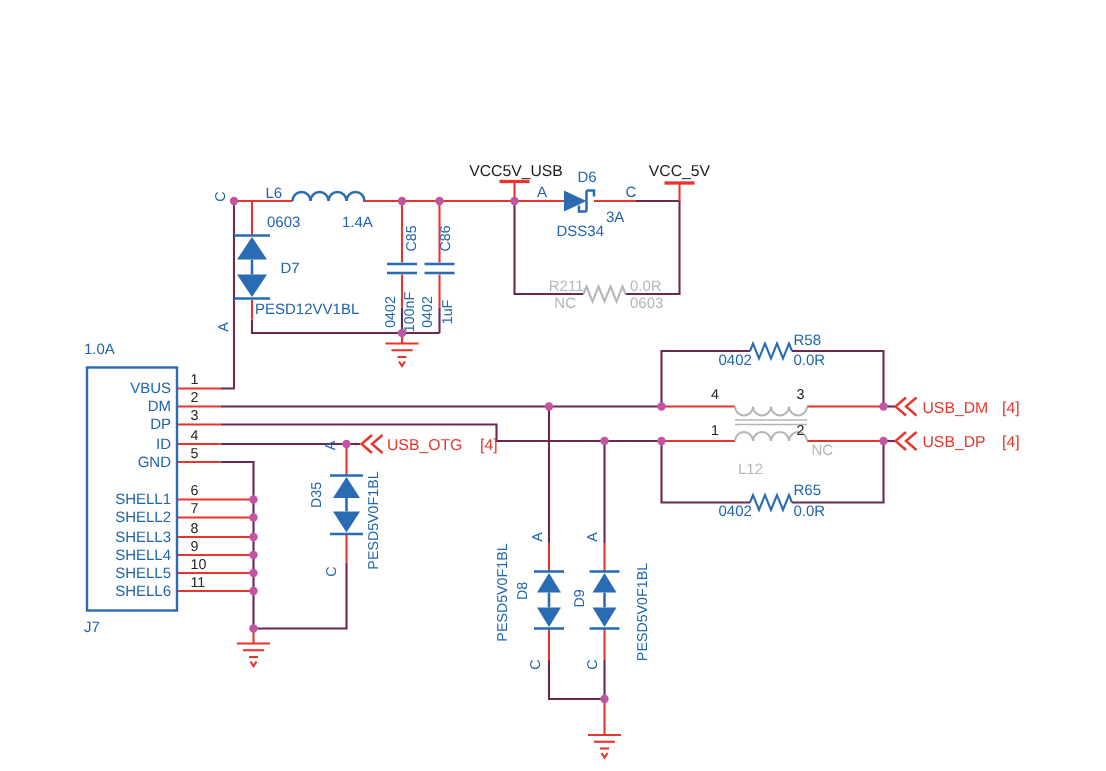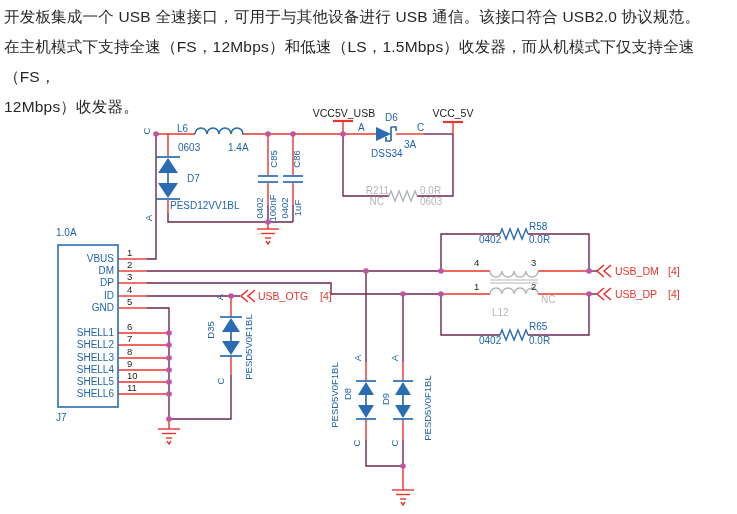--- a/index.html
+++ b/index.html
@@ -21,25 +21,20 @@
   .blue{stroke:#2a6cb4;stroke-width:1.7;fill:none;}
   .bluefill{fill:#2a6cb4;stroke:none;}
   .gray{stroke:#b3b6b8;stroke-width:1.4;fill:none;}
   .dot{fill:#c155a4;stroke:none;}
 </style>
 </head>
 <body>
 
 <div class="page">
 
-  <div class="intro">
-    <div>开发板集成一个 USB 全速接口，可用于与其他设备进行 USB 通信。该接口符合 USB2.0 协议规范。</div>
-    <div>在主机模式下支持全速（FS，12Mbps）和低速（LS，1.5Mbps）收发器，而从机模式下仅支持全速（FS，</div>
-    <div>12Mbps）收发器。</div>
-  </div>
 
   <svg width="737" height="514" viewBox="0 0 737 514">
 
     <g>
       <polyline class="wire" points="147,259 156,259 156,134"></polyline>
       <line class="wire" x1="147" y1="271" x2="441" y2="271"></line>
       <polyline class="wire" points="147,283 331,283 331,294 441,294"></polyline>
       <line class="wire" x1="147" y1="296" x2="240" y2="296"></line>
       <polyline class="wire" points="147,308 169,308 169,419"></polyline>
       <polyline class="wire" points="231,375 231,419 169,419"></polyline>

